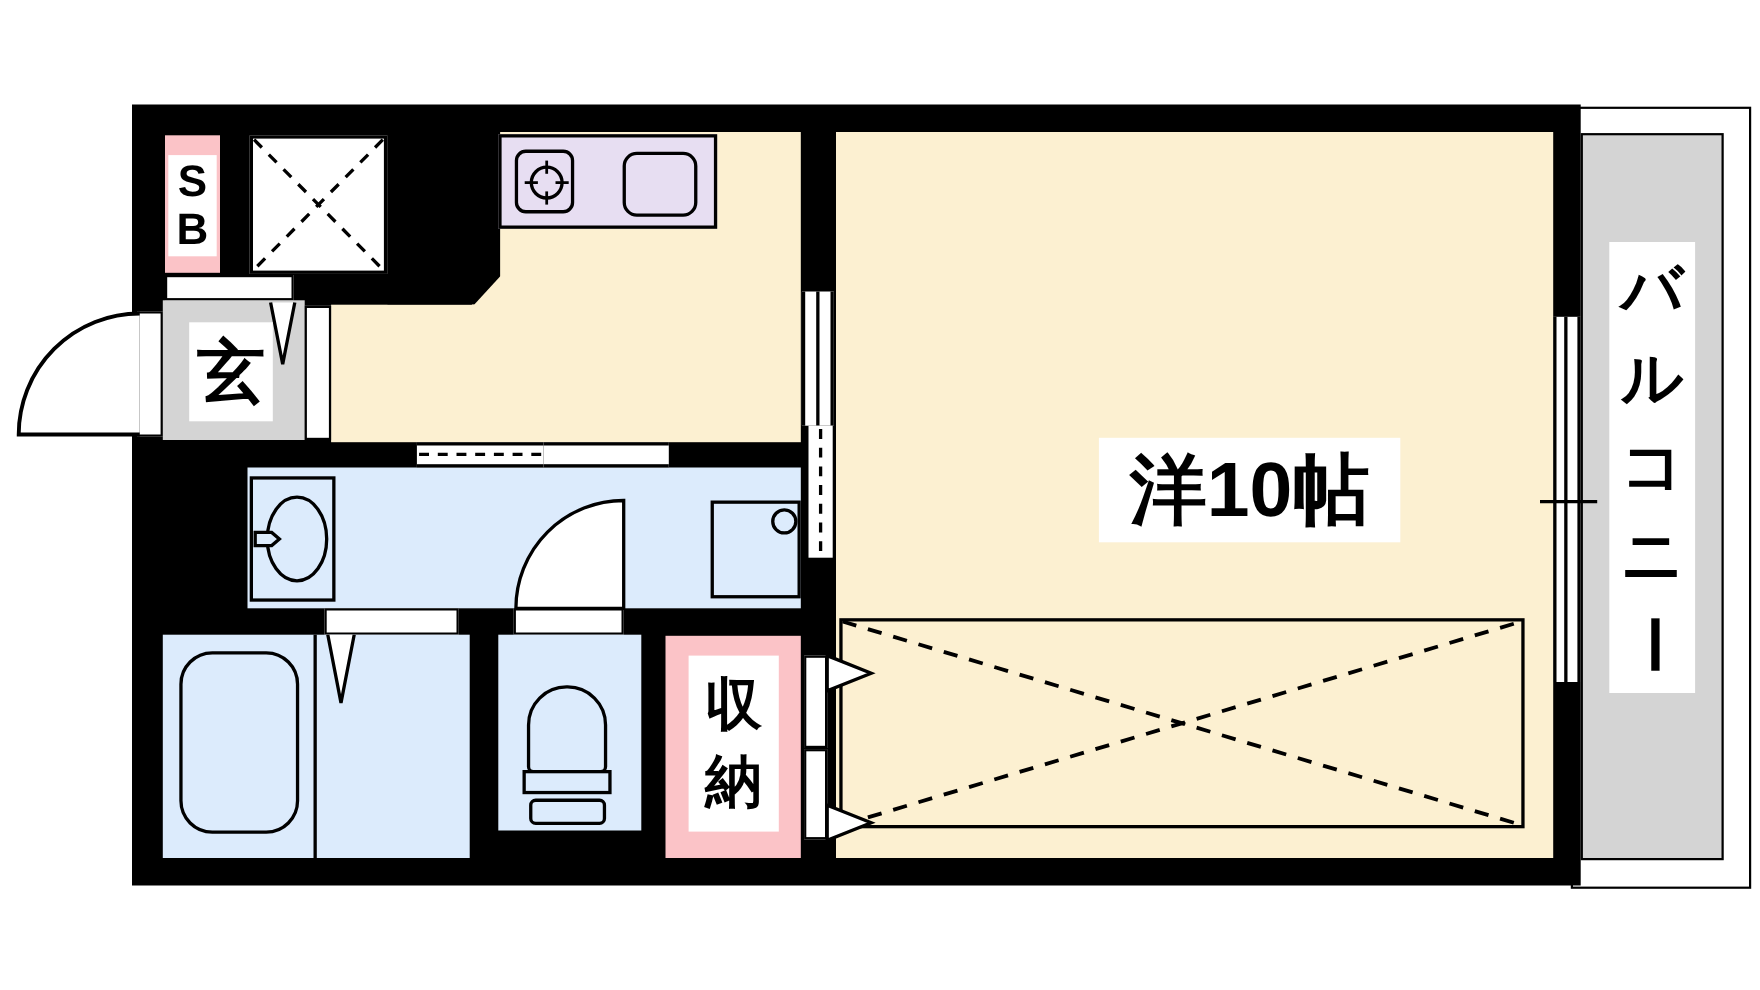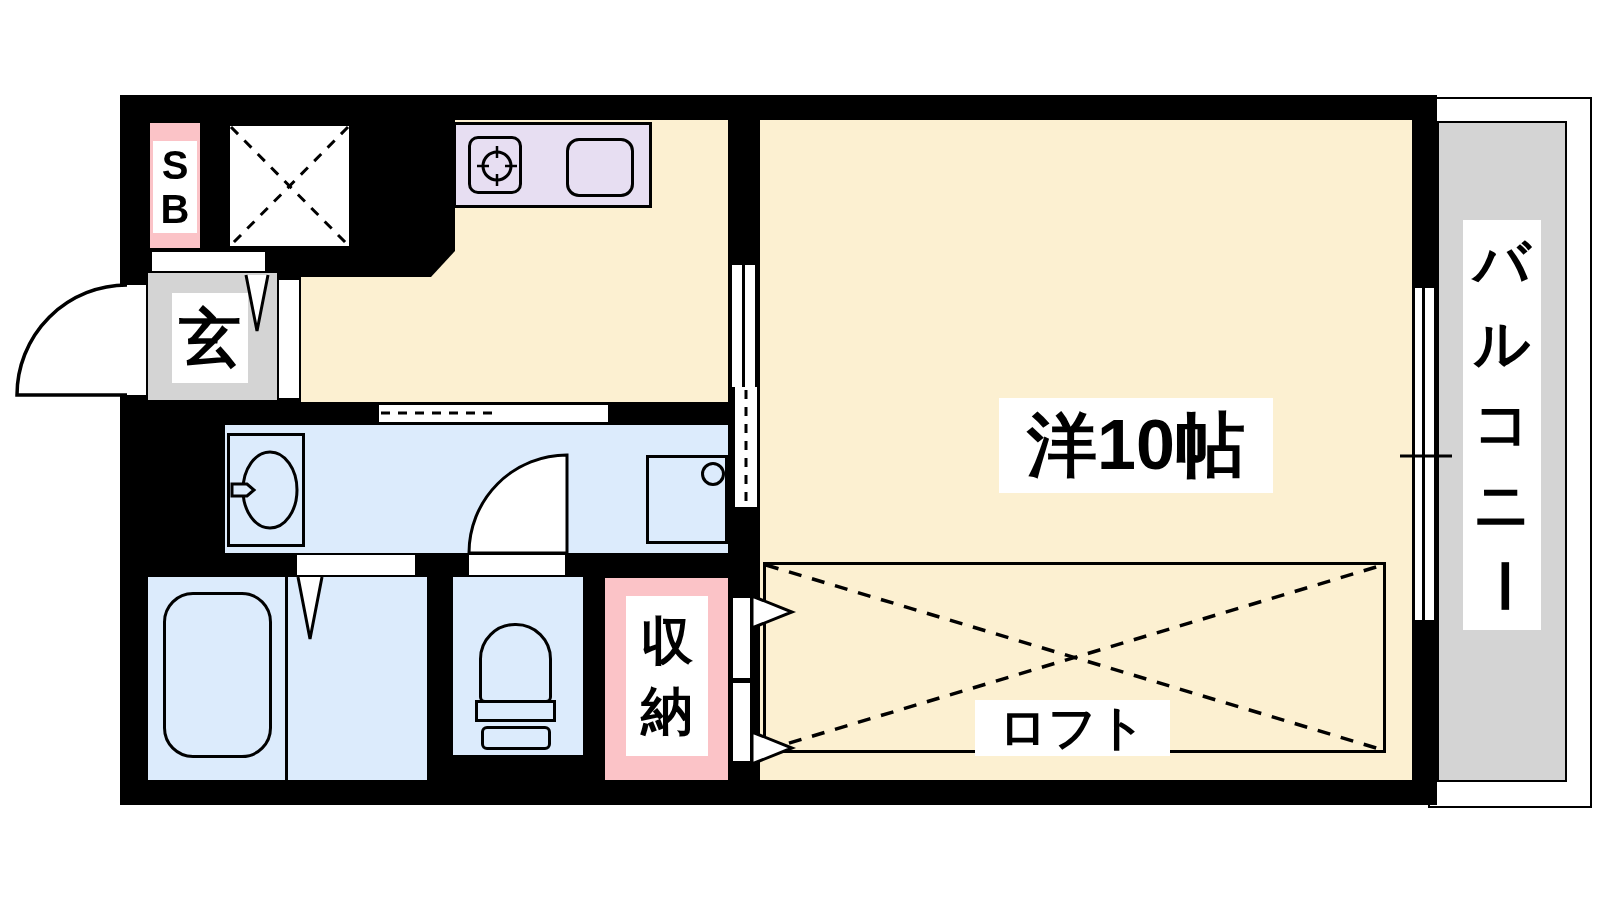--- a/index.html
+++ b/index.html
@@ -116,23 +116,20 @@
     <line x1="381" y1="413" x2="492" y2="413" stroke="#000" stroke-width="3" stroke-dasharray="9 8"></line>
     <line x1="746" y1="390" x2="746" y2="505" stroke="#000" stroke-width="3" stroke-dasharray="9 8"></line>
 
     <line x1="1400" y1="456" x2="1452" y2="456" stroke="#000" stroke-width="3"></line>
   </svg>
 
   <div class="abs lbl" style="left:958px;top:398px;width:274px;height:95px;font-size:70px;margin-left:41px;">
     <span>洋10帖</span>
   </div>
 
-  <div class="abs lbl" style="left:975px;top:700px;width:195px;height:56px;font-size:48px;">
-    <span>ロフト</span>
-  </div>
 
   <div class="abs lbl" style="left:172px;top:293px;width:76px;height:90px;font-size:62px;">
     <span>玄</span>
   </div>
 
   <div class="abs lbl vstack" style="left:153px;top:141px;width:44px;height:92px;font-size:40px;line-height:44px;">
     <span class="vchar">S</span>
     <span class="vchar">B</span>
   </div>
 

